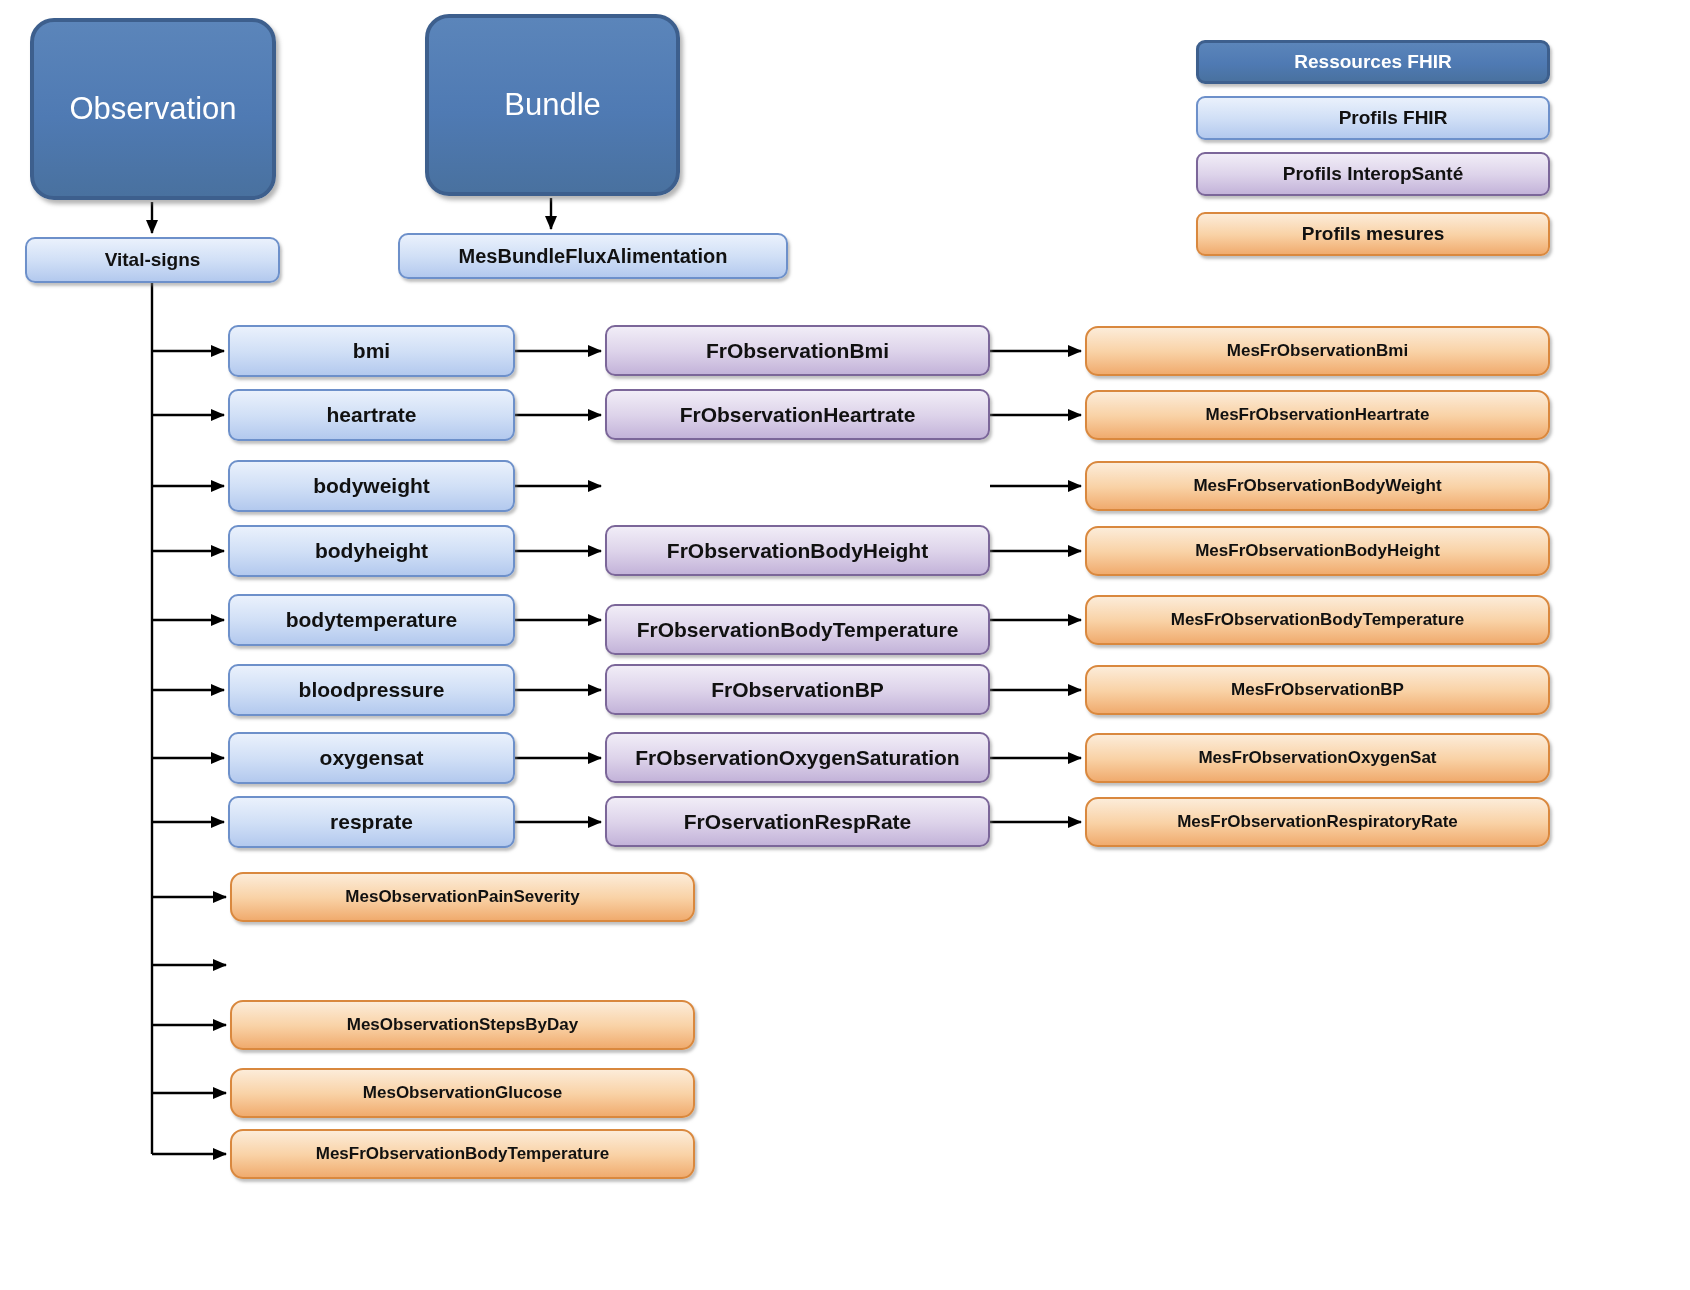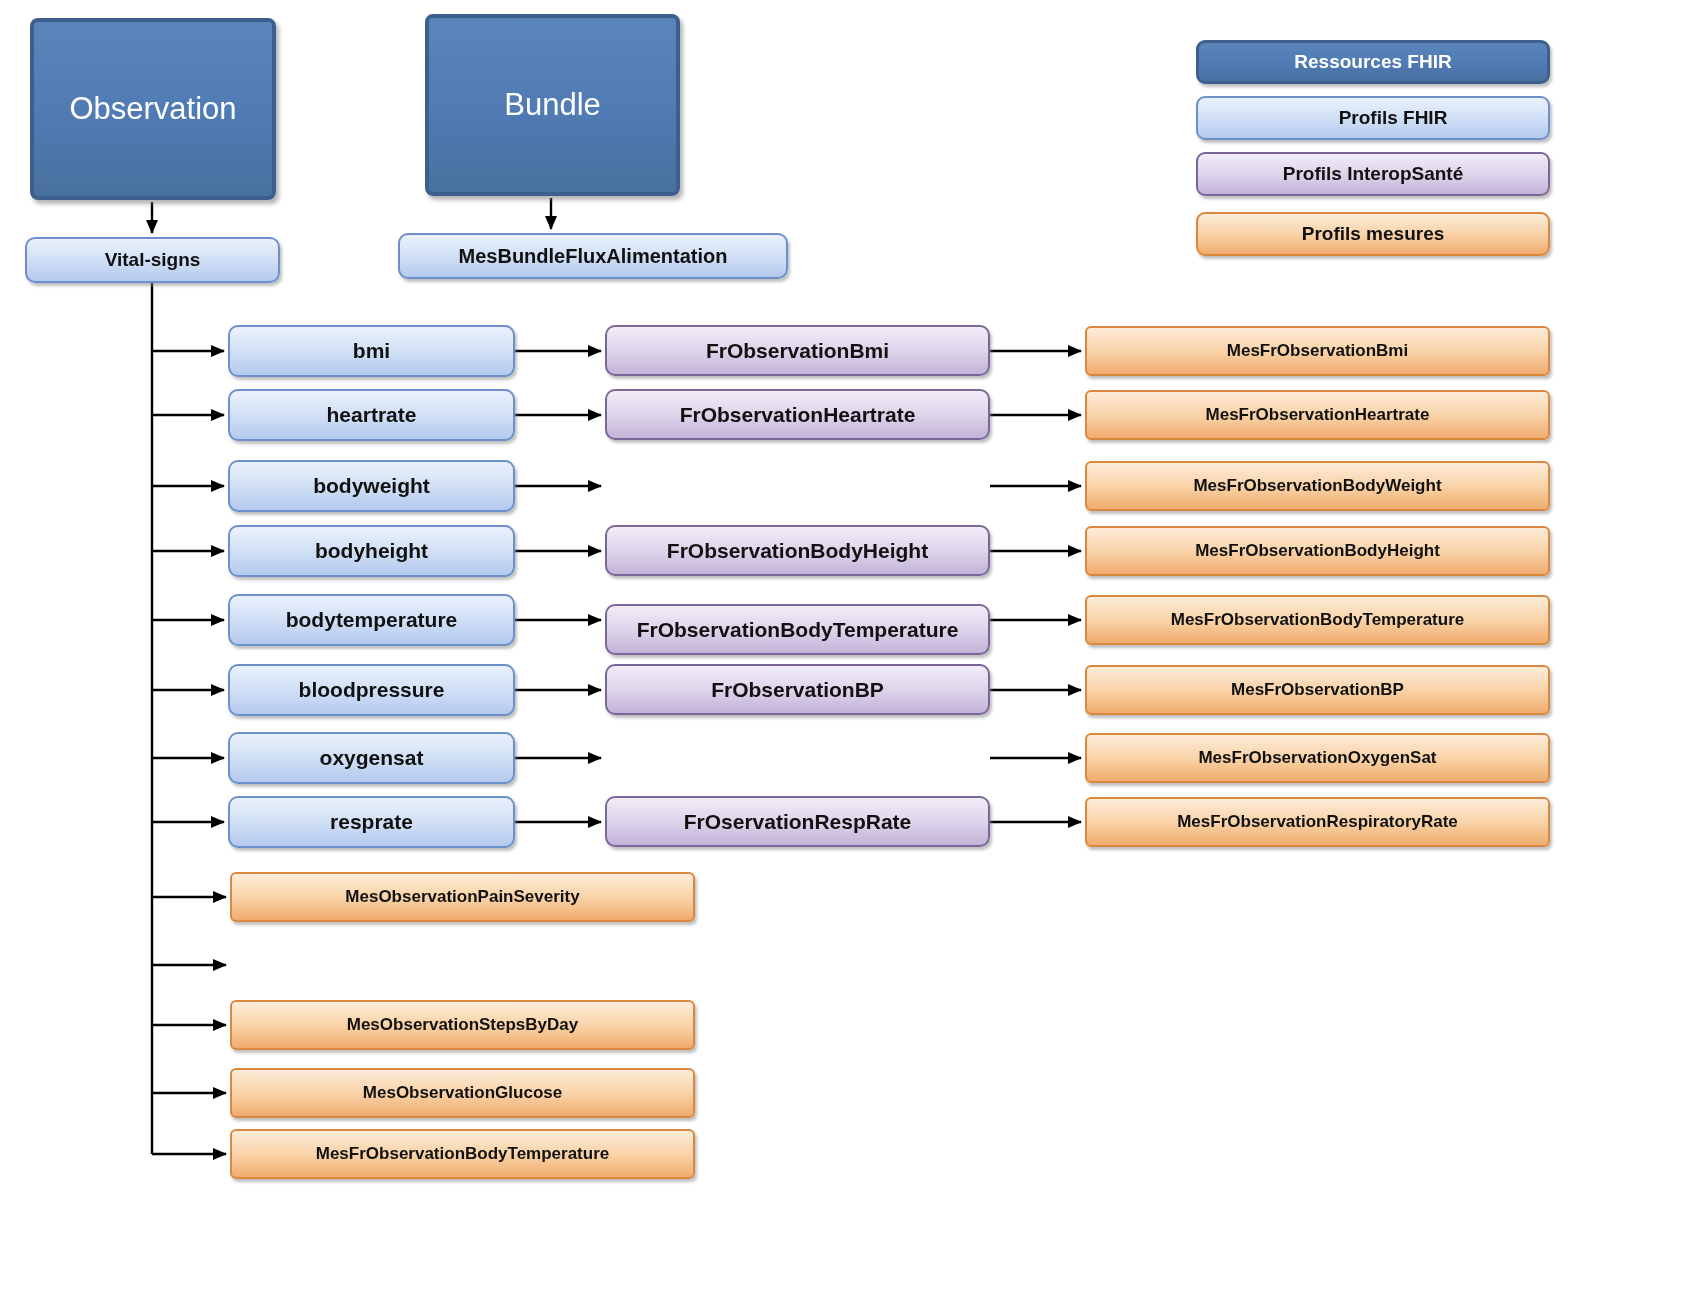--- a/index.html
+++ b/index.html
@@ -13,21 +13,21 @@
   .box{
     position:absolute;
     display:flex;align-items:center;justify-content:center;
     box-sizing:border-box;text-align:right;
     color:#111;font-weight:bold;
   }
   
   .resource{
     background:linear-gradient(180deg,#5b85ba 0%,#4f7ab3 55%,#49719f 100%);
     border:4px solid #3d5f8d;
-    border-radius:8px;
+    border-radius:24px;
     color:#ffffff;font-size:31px;font-weight:500;
     box-shadow:3px 4px 4px rgba(120,120,120,.55);
   }
   
   .fhir{
     background:linear-gradient(180deg,#eaf1fc 0%,#d0dff6 52%,#b3c9ee 100%);
     border:2px solid #6d90ca;
     border-radius:10px;
     font-size:21px;
     box-shadow:2px 3px 3px rgba(130,130,130,.5);
@@ -37,21 +37,21 @@
     background:linear-gradient(180deg,#f1edf7 0%,#ddd3ea 52%,#c3b3d9 100%);
     border:2px solid #7b6699;
     border-radius:10px;
     font-size:21px;
     box-shadow:2px 3px 3px rgba(130,130,130,.5);
   }
   
   .mesure{
     background:linear-gradient(180deg,#fcecd9 0%,#f9d2a6 52%,#f0ab6e 100%);
     border:2px solid #d9883e;
-    border-radius:6px;
+    border-radius:13px;
     font-size:17px;
     box-shadow:2px 3px 3px rgba(130,130,130,.5);
   }
   .legend-item{height:44px;left:1196px;width:354px;border-radius:9px;font-size:19px;}
   .legend-resource{
     background:linear-gradient(180deg,#5b85ba 0%,#4f7ab3 55%,#49719f 100%);
     border:3px solid #3d5f8d;color:#fff;font-weight:bold;font-size:19px;
     box-shadow:2px 3px 3px rgba(130,130,130,.5);
   }
   #connectors{position:absolute;left:0;top:0;pointer-events:none;}
@@ -136,20 +136,21 @@
 
   <div class="box fhir" style="left:228px;top:594px;width:287px;height:52px;">bodytemperature</div>
   <div class="box interop" style="left:605px;top:604px;width:385px;height:51px;">FrObservationBodyTemperature</div>
   <div class="box mesure" style="left:1085px;top:595px;width:465px;height:50px;">MesFrObservationBodyTemperature</div>
 
   <div class="box fhir" style="left:228px;top:664px;width:287px;height:52px;">bloodpressure</div>
   <div class="box interop" style="left:605px;top:664px;width:385px;height:51px;">FrObservationBP</div>
   <div class="box mesure" style="left:1085px;top:665px;width:465px;height:50px;">MesFrObservationBP</div>
 
   <div class="box fhir" style="left:228px;top:732px;width:287px;height:52px;">oxygensat</div>
+  <div class="box interop" style="left:605px;top:732px;width:385px;height:51px;">FrObservationOxygenSaturation</div>
   <div class="box mesure" style="left:1085px;top:733px;width:465px;height:50px;">MesFrObservationOxygenSat</div>
 
   <div class="box fhir" style="left:228px;top:796px;width:287px;height:52px;">resprate</div>
   <div class="box interop" style="left:605px;top:796px;width:385px;height:51px;">FrOservationRespRate</div>
   <div class="box mesure" style="left:1085px;top:797px;width:465px;height:50px;">MesFrObservationRespiratoryRate</div>
 
   <div class="box mesure" style="left:230px;top:872px;width:465px;height:50px;">MesObservationPainSeverity</div>
   <div class="box mesure" style="left:230px;top:1000px;width:465px;height:50px;">MesObservationStepsByDay</div>
   <div class="box mesure" style="left:230px;top:1068px;width:465px;height:50px;">MesObservationGlucose</div>
   <div class="box mesure" style="left:230px;top:1129px;width:465px;height:50px;">MesFrObservationBodyTemperature</div>

